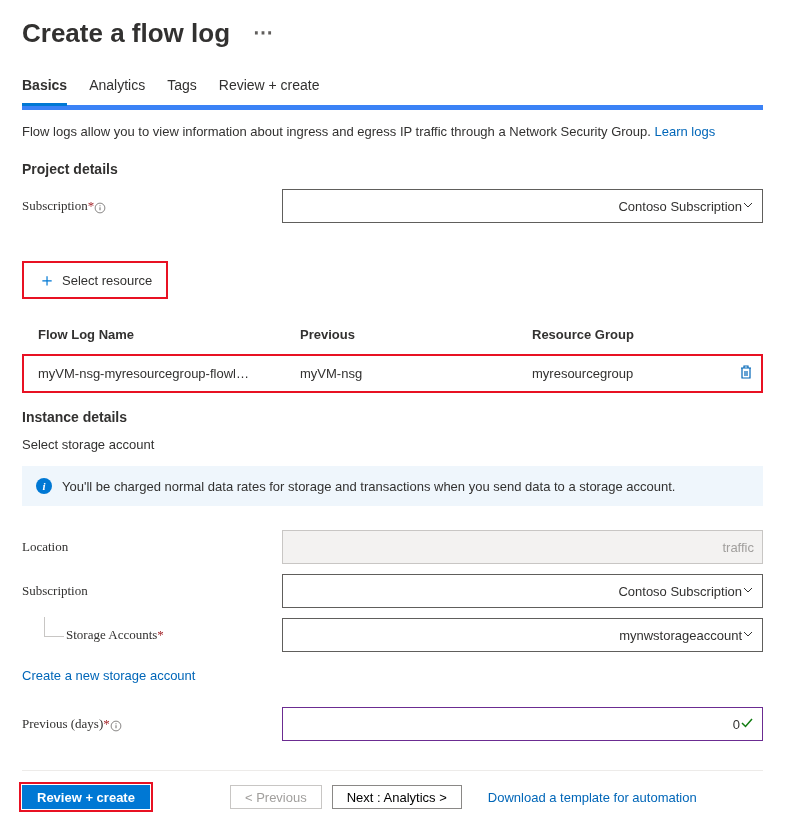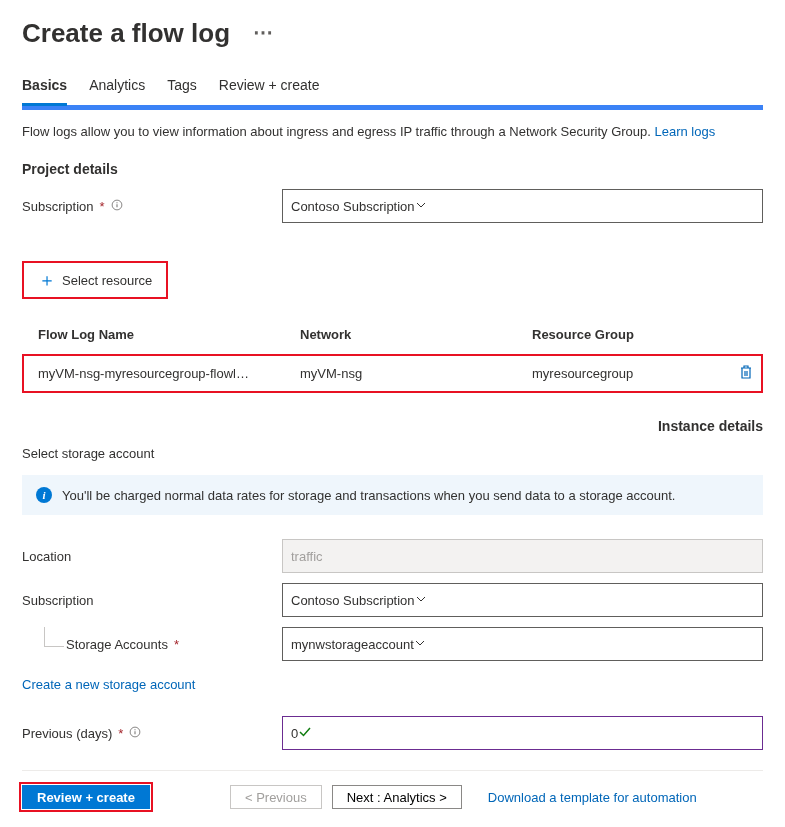--- a/index.html
+++ b/index.html
@@ -47,41 +47,41 @@
   .form-row {
     display: flex;
     align-items: center;
     margin-bottom: 10px;
   }
   .form-label {
     width: 260px;
     font-size: 13px;
     color: #323130;
     display: flex;
-    align-items: flex-start;
-    gap: 6px;
+    align-items: flex-end;
     flex-shrink: 0;
+    font-family: Liberation Serif, serif;
   }
   .form-label.indent { padding-left: 44px; position: relative;}
   .form-label.indent .connector {
     position: absolute; left: 22px; top: -10px; width: 20px; height: 20px;
     border-left: 1px solid #c8c6c4; border-bottom: 1px solid #c8c6c4;
   }
   .req { color: #a4262c; }
   .info-icon svg { width: 12px; height: 12px; display:block; }
   .form-control {
     flex: 1;
     height: 24px;
     border: 1px solid #605e5c;
     padding: 16px 8px;
     font-size: 13px;
     background: #fff;
     display: flex;
     align-items: center;
-    justify-content: flex-start;
+    justify-content: flex-end;
   }
   .form-control.disabled { background: #f3f2f1; border-color: #c8c6c4; color: #a19f9d;}
   .form-control.validated { border-color: #6b2c91; }
   .chevron svg { width: 12px; height: 12px; }
   .check-icon svg { width: 14px; height: 14px; }
   .highlight-red { border: 2px solid #e81123; }
   .select-resource-btn {
     display: inline-flex;
     align-items: center;
     gap: 6px;
@@ -208,21 +208,21 @@
 <div class="select-resource-btn highlight-red">
   <span class="plus-icon">＋</span>
   <span>Select resource</span>
 </div>
 
 
 <table class="resource-table">
   <thead>
     <tr>
       <th class="col-name">Flow Log Name</th>
-      <th class="col-res">Network</th>
+      <th class="col-res">Previous</th>
       <th class="col-rg">Resource Group</th>
       <th class="col-del"></th>
     </tr>
   </thead>
   <tbody>
     <tr>
       <td class="col-name">myVM-nsg-myresourcegroup-flowl…</td>
       <td class="col-res">myVM-nsg</td>
       <td class="col-rg">myresourcegroup</td>
       <td class="col-del">
@@ -230,21 +230,21 @@
           <svg width="14" height="16" viewBox="0 0 14 16">
               <path d="M2 4h10M5 4V2h4v2M3 4v10h8V4M6 7v5M8 7v5" fill="none" stroke="#0066b8" stroke-width="1.2"></path>
             </svg>
         </span>
       </td>
     </tr>
   </tbody>
 </table>
 
 
-<div class="section-title" style="margin-top:25px;text-align:right;">Instance details</div>
+<div class="section-title" style="margin-top:16px;">Instance details</div>
 <div class="subheading">Select storage account</div>
 
 
 <div class="info-banner">
   <span class="bicon">i</span>
   <span>You'll be charged normal data rates for storage and transactions when you send data to a storage account.</span>
 </div>
 
 
 <div class="form-row">

